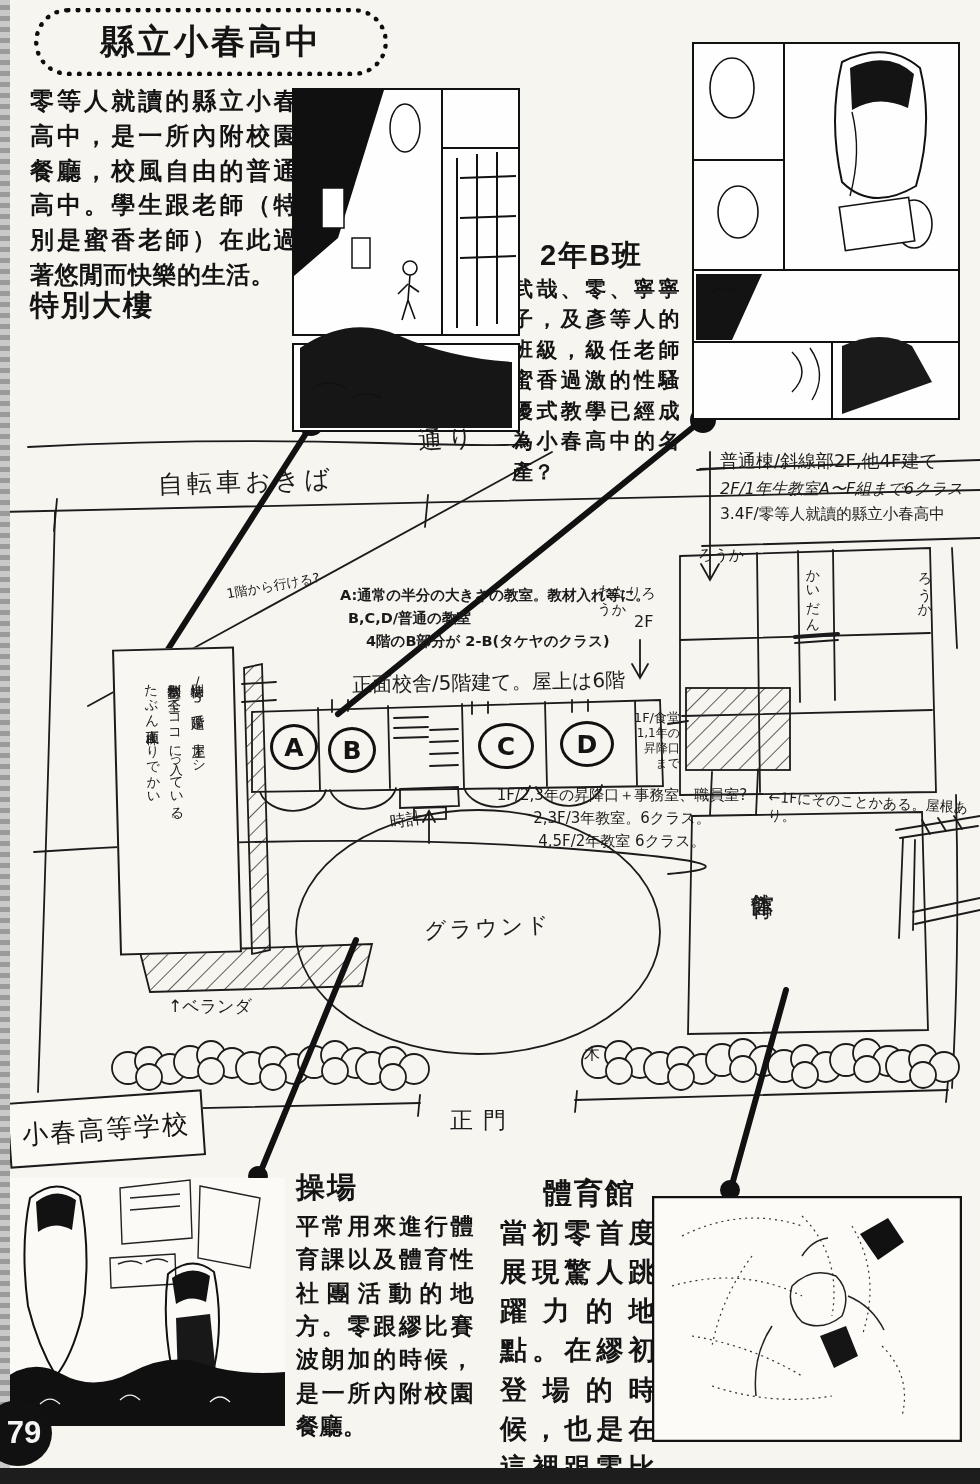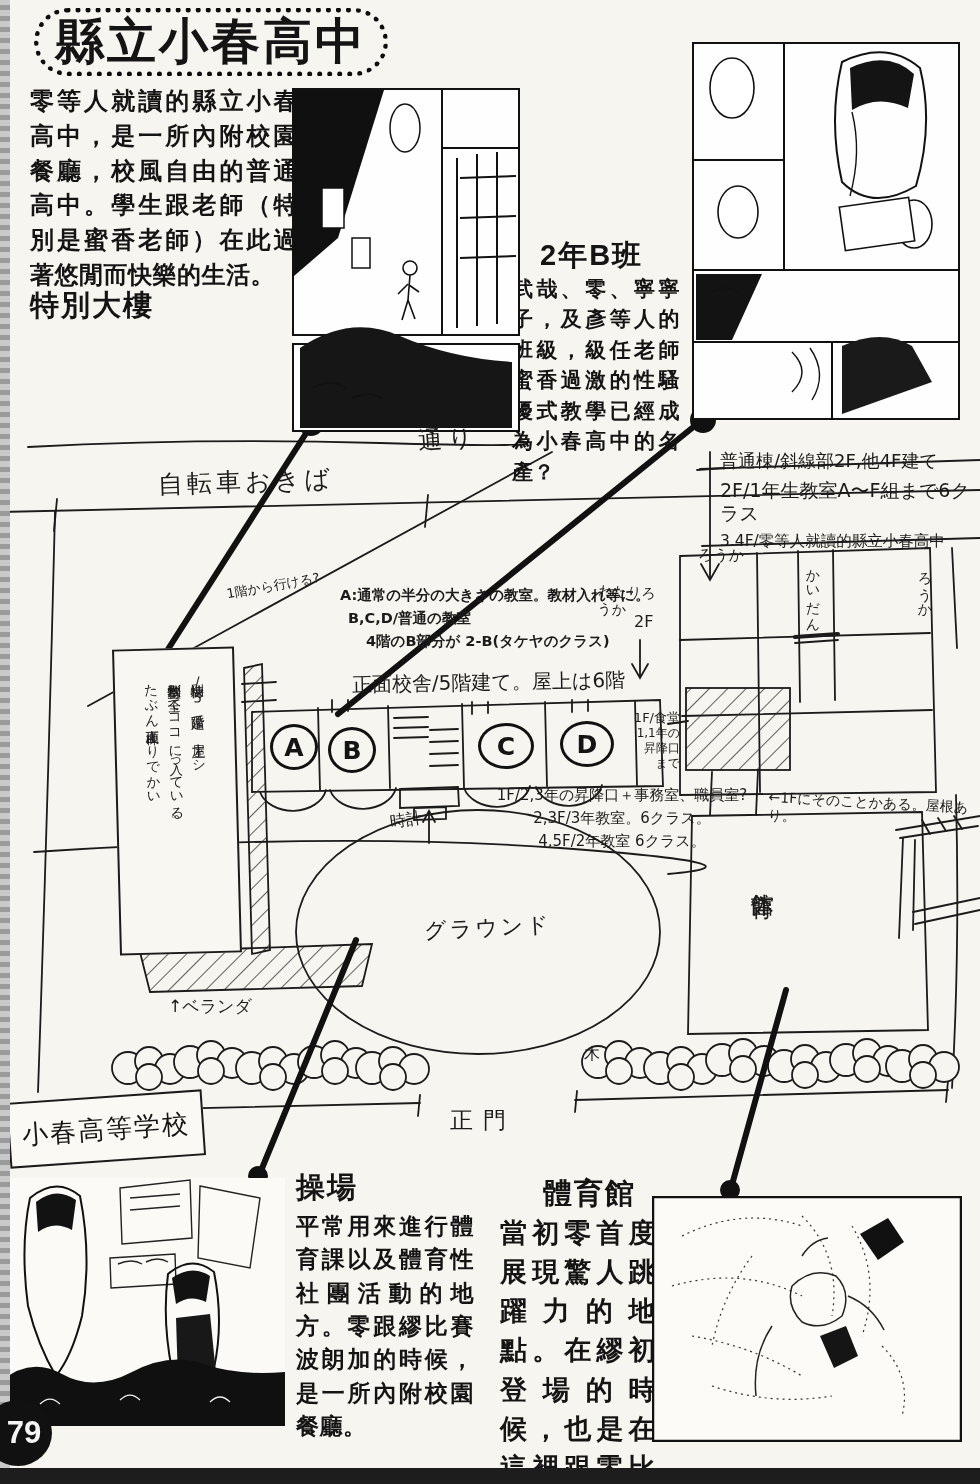--- a/index.html
+++ b/index.html
@@ -6,21 +6,21 @@
   .page{position:relative;width:980px;height:1484px;background:#f7f5f0;overflow:hidden;
         font-family:"Liberation Sans","DejaVu Sans",sans-serif;color:#141414;}
   .abs{position:absolute;}
   
   .edge-strip{left:0;top:0;width:10px;height:1484px;
     background:repeating-linear-gradient(0deg,#9a9a9a 0 5px,#c9c9c9 5px 11px);z-index:6;}
   .bottom-bar{left:0;top:1468px;width:980px;height:16px;background:#1d1d1d;z-index:6;}
   
   .title-box{left:34px;top:8px;width:344px;height:58px;border:5px dotted #0d0d0d;border-radius:36px;
     display:flex;align-items:center;justify-content:center;z-index:3;background:#f7f5f0;}
-  .title-box span{font-size:49px;font-weight:800;letter-spacing:3px;}
+  .title-box span{font-size:34px;font-weight:800;letter-spacing:3px;}
   .print{font-weight:700;text-align:justify;letter-spacing:0.5px;line-height:1.45;z-index:3;}
   .h2{font-size:29px;font-weight:800;letter-spacing:2px;z-index:3;}
   
   .hand{font-family:"DejaVu Sans","Liberation Sans",sans-serif;color:#1b1b1b;z-index:4;line-height:1.25;}
   .vert{writing-mode:vertical-rl;text-orientation:upright;}
   .circ{width:42px;height:40px;border:3px solid #111;border-radius:50%;display:flex;align-items:center;
     justify-content:center;font-size:25px;font-weight:700;z-index:4;background:transparent;
     font-family:"DejaVu Sans",sans-serif;}
   .special-bldg{left:116px;top:648px;width:122px;height:306px;border:2.5px solid #1b1b1b;
     transform:rotate(-1.5deg);z-index:3;background:#f9f7f2;display:flex;justify-content:center;padding-top:24px;box-sizing:border-box;}
@@ -242,21 +242,21 @@
       </g>
     </svg>
   </div>
 
   <div class="abs hand" style="left:418px;top:424px;font-size:24px;transform:rotate(-4deg);letter-spacing:6px;">通り</div>
   <div class="abs hand" style="left:158px;top:466px;font-size:25px;letter-spacing:4px;transform:rotate(-2deg);">自転車おきば</div>
   <div class="abs hand" style="left:226px;top:578px;font-size:13px;transform:rotate(-10deg);">1階から行ける?</div>
 
   <div class="abs" style="left:720px;top:450px;width:258px;z-index:4;">
     <div class="hand" style="font-size:18px;">普通棟/斜線部2F,他4F建て</div>
-    <div class="hand" style="font-size:19px;margin-top:6px;">2F/1年生教室A〜F組まで6クラス</div>
+    <div class="hand" style="font-size:16px;margin-top:6px;font-style:italic;">2F/1年生教室A〜F組まで6クラス</div>
     <div class="hand" style="font-size:15.5px;margin-top:6px;">3.4F/零等人就讀的縣立小春高中</div>
   </div>
   <div class="abs hand" style="left:698px;top:546px;font-size:15px;">ろうか</div>
   <div class="abs hand vert" style="left:804px;top:560px;font-size:14px;height:90px;">かいだん</div>
   <div class="abs hand vert" style="left:916px;top:562px;font-size:14px;height:80px;">ろうか</div>
 
   <div class="abs" style="left:340px;top:586px;width:330px;z-index:4;font-weight:bold;">
     <div class="hand" style="font-size:14.5px;">A:通常の半分の大きさの教室。教材入れ等に。</div>
     <div class="hand" style="font-size:14.5px;margin-top:5px;margin-left:8px;">B,C,D/普通の教室</div>
     <div class="hand" style="font-size:14.5px;margin-top:5px;margin-left:26px;">4階のB部分が 2-B(タケヤのクラス)</div>

